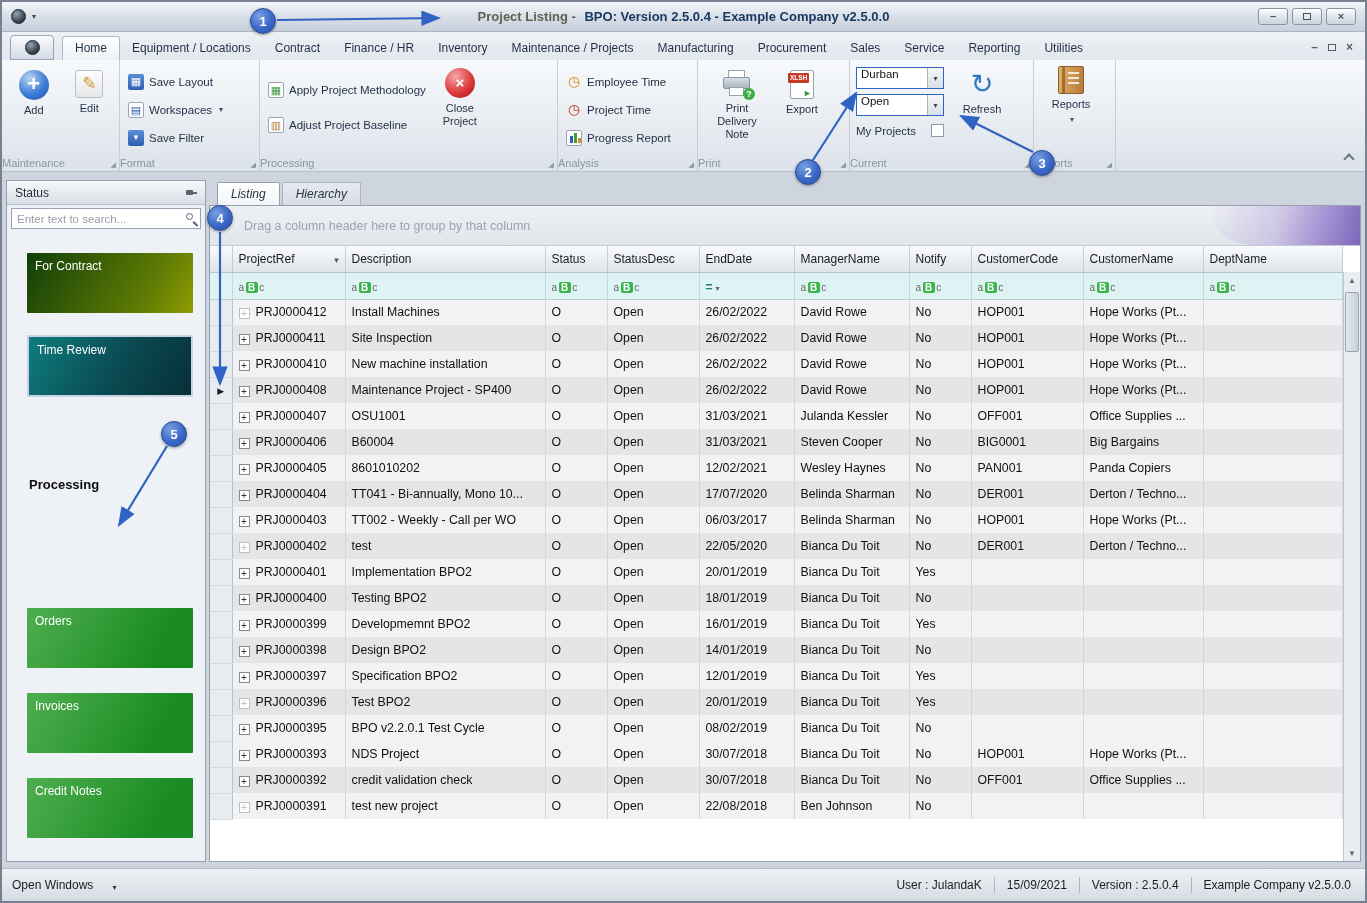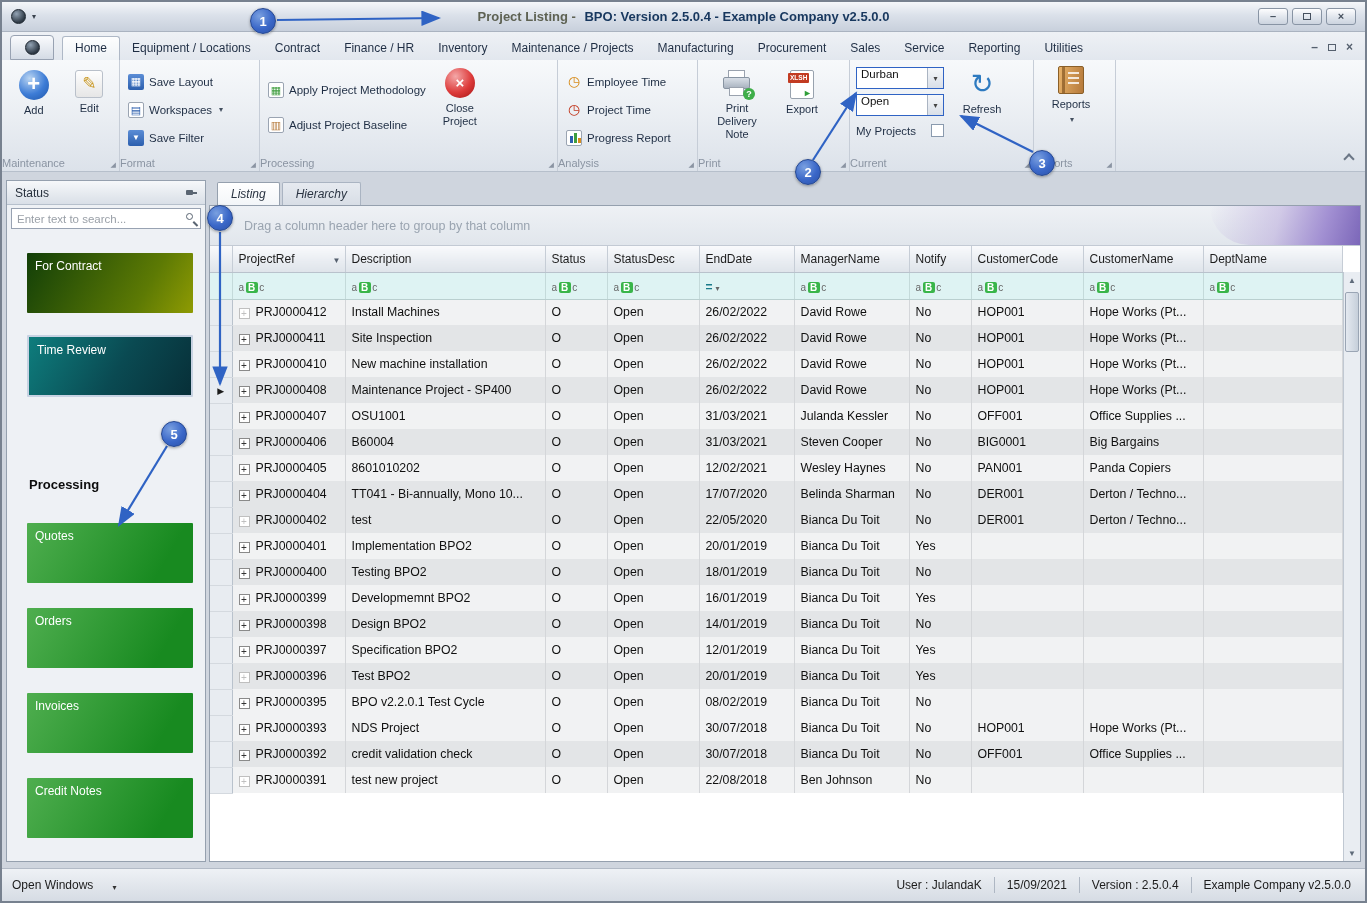--- a/index.html
+++ b/index.html
@@ -397,23 +397,20 @@
     <input class="search" placeholder="Enter text to search..." style="">
     <span class="mag"></span>
   </div>
   <div class="navbtn nb-time">
     <span>Time Review</span>
   </div>
   <div class="navbtn nb-contract">
     <span>For Contract</span>
   </div>
   <div class="side-section">Processing</div>
-  <div class="navbtn nb-green nb-quotes">
-    <span>Quotes</span>
-  </div>
   <div class="navbtn nb-green nb-invoices">
     <span>Invoices</span>
   </div>
   <div class="navbtn nb-green nb-orders">
     <span>Orders</span>
   </div>
   <div class="navbtn nb-green nb-credit">
     <span>Credit Notes</span>
   </div>
 </div>
@@ -569,20 +566,33 @@
               <td class="dcell">TT041 - Bi-annually, Mono 10...</td>
               <td class="dcell">O</td>
               <td class="dcell">Open</td>
               <td class="dcell">17/07/2020</td>
               <td class="dcell">Belinda Sharman</td>
               <td class="dcell">No</td>
               <td class="dcell">DER001</td>
               <td class="dcell">Derton / Techno...</td>
               <td class="dcell"></td>
             </tr>
+            <tr>
+              <td class="ind"></td>
+              <td class="dcell"><span class="exp">+</span><span>PRJ0000403</span></td>
+              <td class="dcell">TT002 - Weekly - Call per WO</td>
+              <td class="dcell">O</td>
+              <td class="dcell">Open</td>
+              <td class="dcell">06/03/2017</td>
+              <td class="dcell">Belinda Sharman</td>
+              <td class="dcell">No</td>
+              <td class="dcell">HOP001</td>
+              <td class="dcell">Hope Works (Pt...</td>
+              <td class="dcell"></td>
+            </tr>
             <tr class="alt">
               <td class="ind"></td>
               <td class="dcell"><span class="exp faint">+</span><span>PRJ0000402</span></td>
               <td class="dcell">test</td>
               <td class="dcell">O</td>
               <td class="dcell">Open</td>
               <td class="dcell">22/05/2020</td>
               <td class="dcell">Bianca Du Toit</td>
               <td class="dcell">No</td>
               <td class="dcell">DER001</td>

